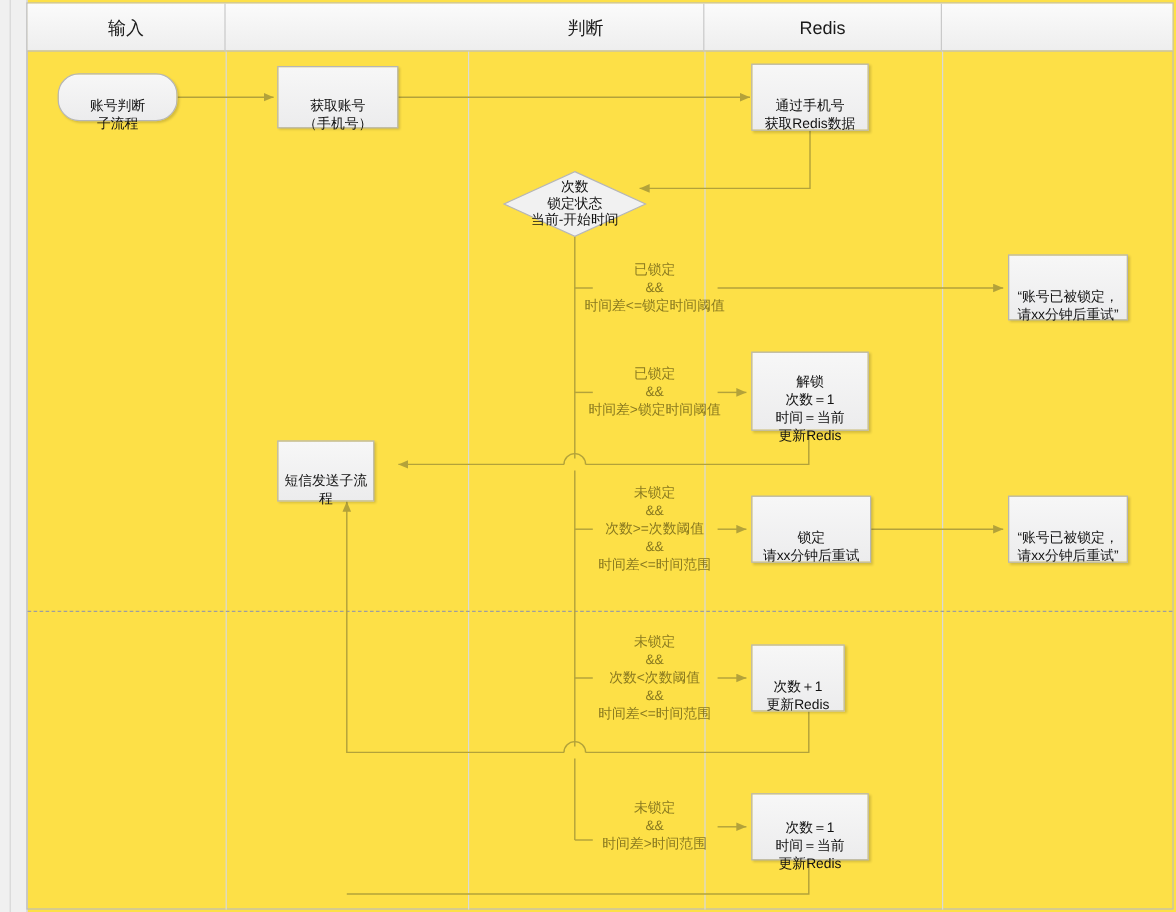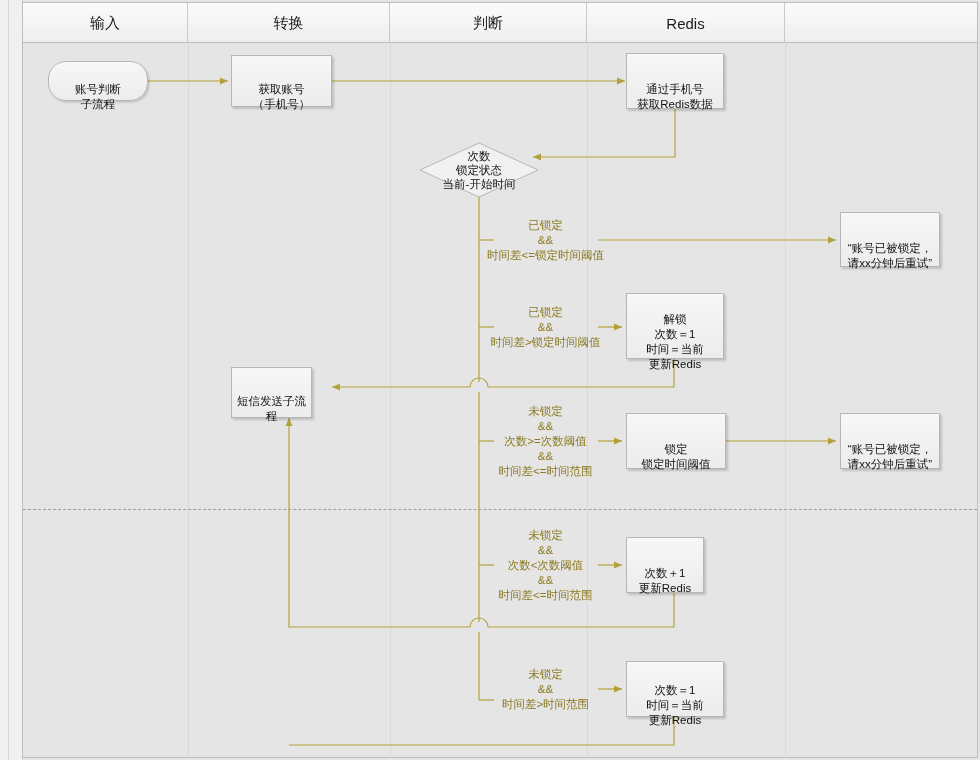--- a/index.html
+++ b/index.html
@@ -1,17 +1,17 @@
 <!DOCTYPE html>
 <html><head>
 <meta charset="utf-8">
 <style>
   html,body{margin:0;padding:0;background:#ffffff;}
   body{font-family:"Liberation Sans","DejaVu Sans",sans-serif;}
-  #canvas{position:relative;width:980px;height:760px;overflow:hidden;background:#e5e5e5;}
+  #canvas{position:relative;width:980px;height:760px;overflow:hidden;background:#fde047;}
 
   
   .gutter{position:absolute;top:0;left:0;width:22px;height:760px;background:#f0f0f0;border-right:1px solid #cfcfcf;}
   .gutter-inner{position:absolute;top:0;left:8px;width:1px;height:760px;background:#d6d6d6;}
 
   
   .pool{position:absolute;left:22px;top:2px;width:956px;height:756px;border:1px solid #bdbdbd;box-sizing:border-box;}
   .lane-header-row{position:absolute;left:23px;top:3px;height:40px;width:954px;
       background:linear-gradient(#fbfbfb,#eeeeee);border-bottom:1px solid #bdbdbd;box-sizing:border-box;}
   .lane-head{position:absolute;top:3px;height:40px;display:flex;align-items:center;justify-content:center;
@@ -50,23 +50,20 @@
   <div class="gutter">
     <div class="gutter-inner"></div>
   </div>
 
   <div class="pool"></div>
   <div class="lane-header-row"></div>
 
   <div class="lane-head" style="left:23px;width:165px;">
       <span>输入</span>
     </div>
-  <div class="lane-head" style="left:188px;width:202px;">
-      <span>转换</span>
-    </div>
   <div class="lane-head" style="left:390px;width:197px;">
       <span>判断</span>
     </div>
   <div class="lane-head" style="left:587px;width:198px;">
       <span>Redis</span>
     </div>
 
   <div class="lane-div" style="left:188px;"></div>
   <div class="lane-div" style="left:390px;"></div>
   <div class="lane-div" style="left:587px;"></div>
@@ -152,21 +149,21 @@
 
   <div class="node" style="left:626px;top:293px;width:98px;height:66px;">
     <span class="lbl">解锁
 次数＝1
 时间＝当前
 更新Redis</span>
   </div>
 
   <div class="node" style="left:626px;top:413px;width:100px;height:56px;">
     <span class="lbl">锁定
-锁定时间阈值</span>
+请xx分钟后重试</span>
   </div>
 
   <div class="node" style="left:626px;top:537px;width:78px;height:56px;">
     <span class="lbl">次数＋1
 更新Redis</span>
   </div>
 
   <div class="node" style="left:626px;top:661px;width:98px;height:56px;">
     <span class="lbl">次数＝1
 时间＝当前

